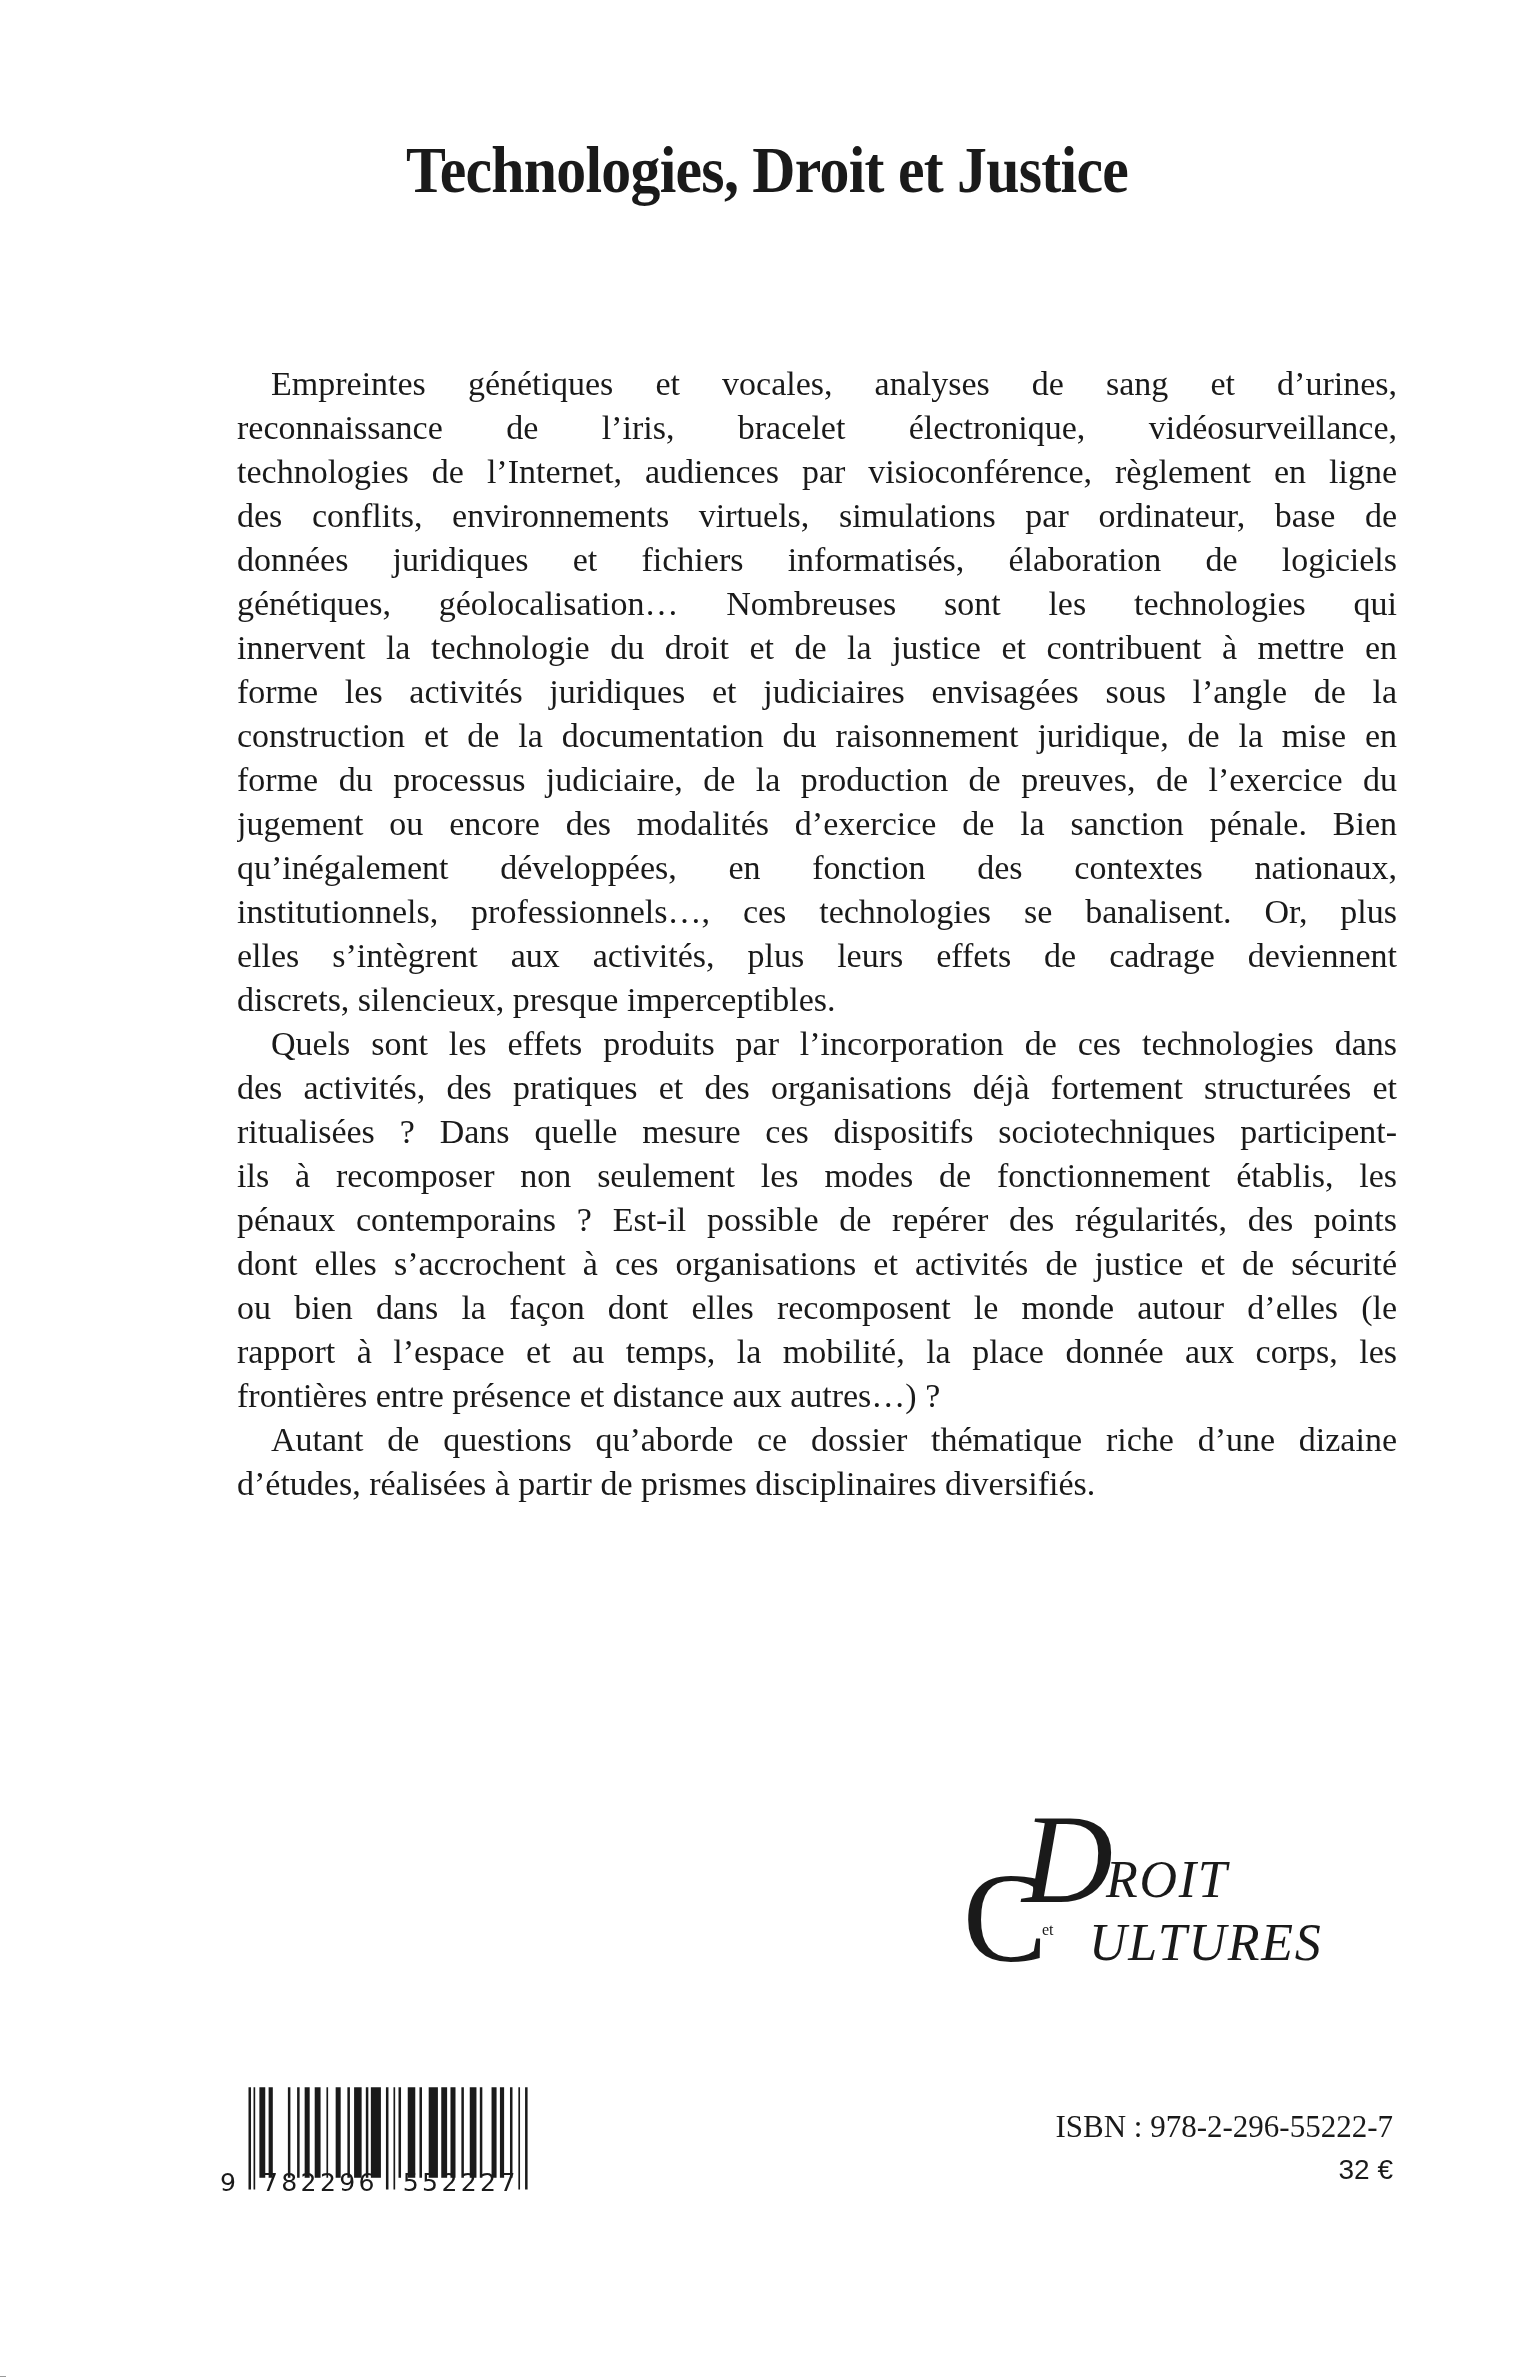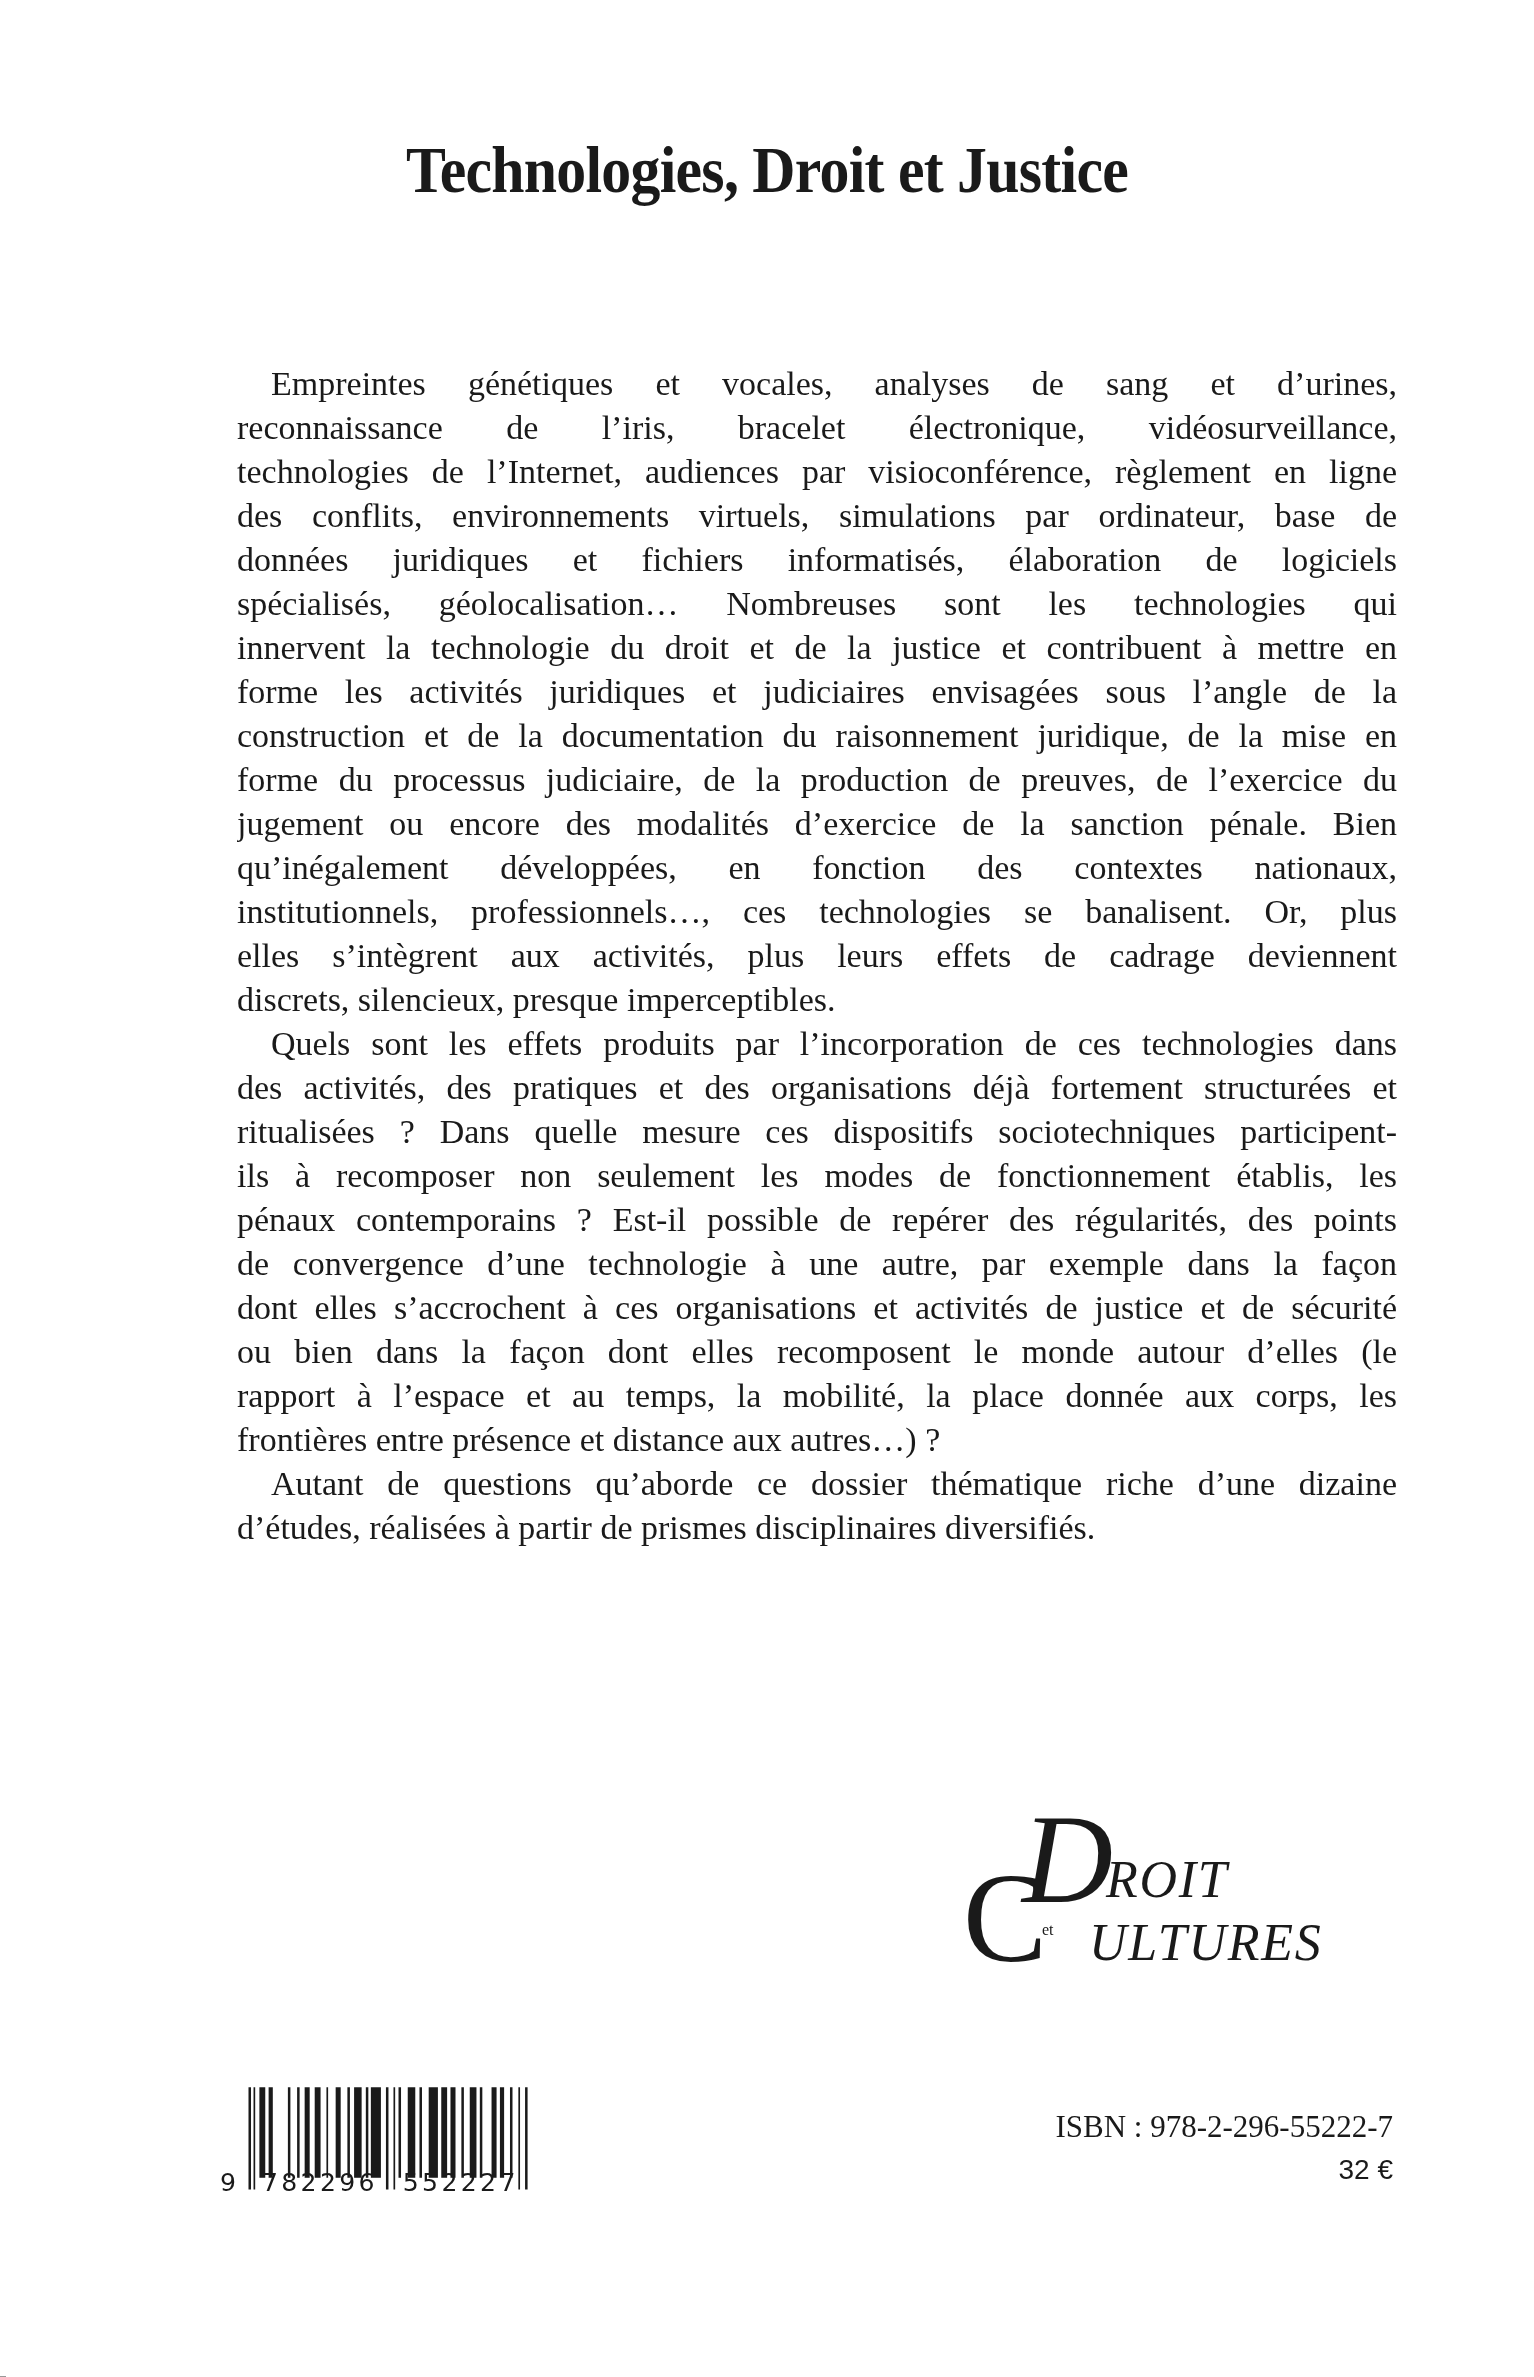--- a/index.html
+++ b/index.html
@@ -48,36 +48,35 @@
 <body>
 
 <h1 class="title">Technologies, Droit et Justice</h1>
 
 <div class="body-text" id="body-text">
     <span class="line indent">Empreintes génétiques et vocales, analyses de sang et d’urines,</span>
     <span class="line">reconnaissance de l’iris, bracelet électronique, vidéosurveillance,</span>
     <span class="line">technologies de l’Internet, audiences par visioconférence, règlement en ligne</span>
     <span class="line">des conflits, environnements virtuels, simulations par ordinateur, base de</span>
     <span class="line">données juridiques et fichiers informatisés, élaboration de logiciels</span>
-    <span class="line">spécialisés, géolocalisation… Nombreuses sont les technologies qui</span>
+    <span class="line">génétiques, géolocalisation… Nombreuses sont les technologies qui</span>
     <span class="line">innervent la technologie du droit et de la justice et contribuent à mettre en</span>
     <span class="line">forme les activités juridiques et judiciaires envisagées sous l’angle de la</span>
     <span class="line">construction et de la documentation du raisonnement juridique, de la mise en</span>
     <span class="line">forme du processus judiciaire, de la production de preuves, de l’exercice du</span>
     <span class="line">jugement ou encore des modalités d’exercice de la sanction pénale. Bien</span>
     <span class="line">qu’inégalement développées, en fonction des contextes nationaux,</span>
     <span class="line">institutionnels, professionnels…, ces technologies se banalisent. Or, plus</span>
     <span class="line">elles s’intègrent aux activités, plus leurs effets de cadrage deviennent</span>
     <span class="line last">discrets, silencieux, presque imperceptibles.</span>
     <span class="line indent">Quels sont les effets produits par l’incorporation de ces technologies dans</span>
     <span class="line">des activités, des pratiques et des organisations déjà fortement structurées et</span>
     <span class="line">ritualisées ? Dans quelle mesure ces dispositifs sociotechniques participent-</span>
     <span class="line">ils à recomposer non seulement les modes de fonctionnement établis, les</span>
     <span class="line">pénaux contemporains ? Est-il possible de repérer des régularités, des points</span>
-    <span class="line">de convergence d’une technologie à une autre, par exemple dans la façon</span>
     <span class="line">dont elles s’accrochent à ces organisations et activités de justice et de sécurité</span>
     <span class="line">ou bien dans la façon dont elles recomposent le monde autour d’elles (le</span>
     <span class="line">rapport à l’espace et au temps, la mobilité, la place donnée aux corps, les</span>
     <span class="line last">frontières entre présence et distance aux autres…) ?</span>
     <span class="line indent">Autant de questions qu’aborde ce dossier thématique riche d’une dizaine</span>
     <span class="line last">d’études, réalisées à partir de prismes disciplinaires diversifiés.</span>
   </div>
 
 <div class="logo">
   <span class="bigC">C</span>

